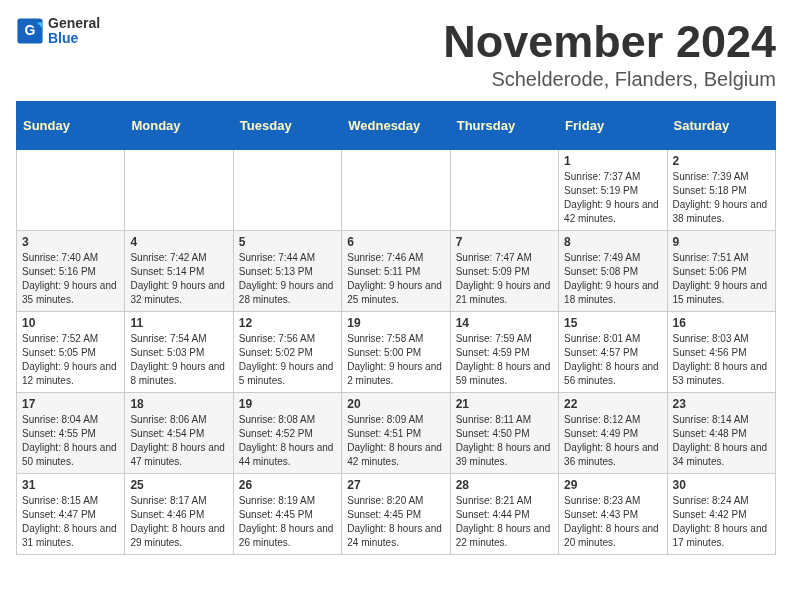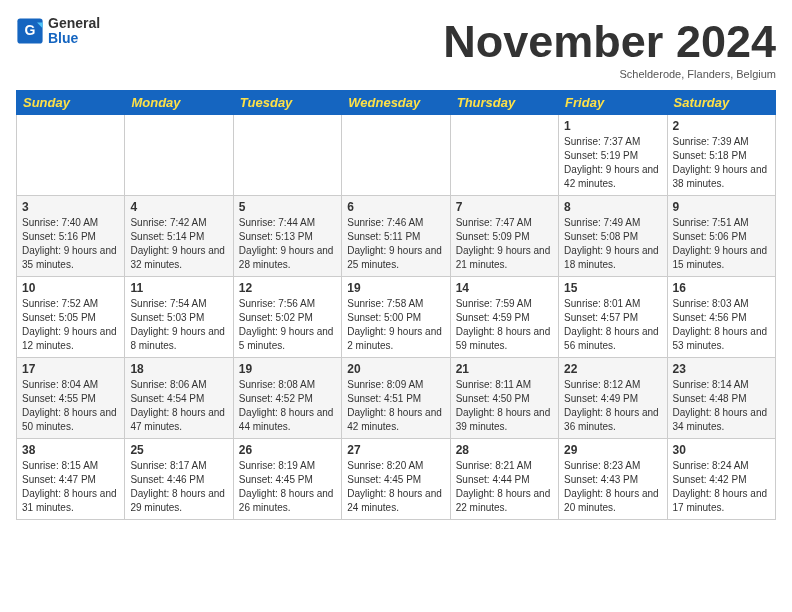--- a/index.html
+++ b/index.html
@@ -34,36 +34,35 @@
     }
     .title-area {
       text-align: right;
     }
     .month-title {
       font-size: 45px;
       font-weight: bold;
       color: #333;
     }
     .location-title {
-      font-size: 11px;
+      font-size: 20px;
       color: #555;
     }
     .calendar {
       width: 100%;
       border-collapse: collapse;
       table-layout: fixed;
     }
     .calendar th {
       background-color: #1565C0;
-      color: #fde047;
+      color: #fef9c3;
       text-align: left;
-      padding: 4px 6px;
+      padding: 16px 6px;
       font-size: 13px;
       border: 1px solid #1565C0;
-      font-style: italic;
     }
     .calendar td {
       vertical-align: top;
       border: 1px solid #ccc;
       padding: 4px 5px;
       font-size: 10.5px;
       color: #333;
       min-height: 80px;
       height: 80px;
       background: #fff;
@@ -222,21 +221,21 @@
           <span class="day-num">22</span>
           <div class="day-info">Sunrise: 8:12 AM<br>Sunset: 4:49 PM<br>Daylight: 8 hours and 36 minutes.</div>
         </td>
         <td>
           <span class="day-num">23</span>
           <div class="day-info">Sunrise: 8:14 AM<br>Sunset: 4:48 PM<br>Daylight: 8 hours and 34 minutes.</div>
         </td>
       </tr>
       <tr>
         <td>
-          <span class="day-num">38</span>
+          <span class="day-num">31</span>
           <div class="day-info">Sunrise: 8:15 AM<br>Sunset: 4:47 PM<br>Daylight: 8 hours and 31 minutes.</div>
         </td>
         <td>
           <span class="day-num">25</span>
           <div class="day-info">Sunrise: 8:17 AM<br>Sunset: 4:46 PM<br>Daylight: 8 hours and 29 minutes.</div>
         </td>
         <td>
           <span class="day-num">26</span>
           <div class="day-info">Sunrise: 8:19 AM<br>Sunset: 4:45 PM<br>Daylight: 8 hours and 26 minutes.</div>
         </td>

